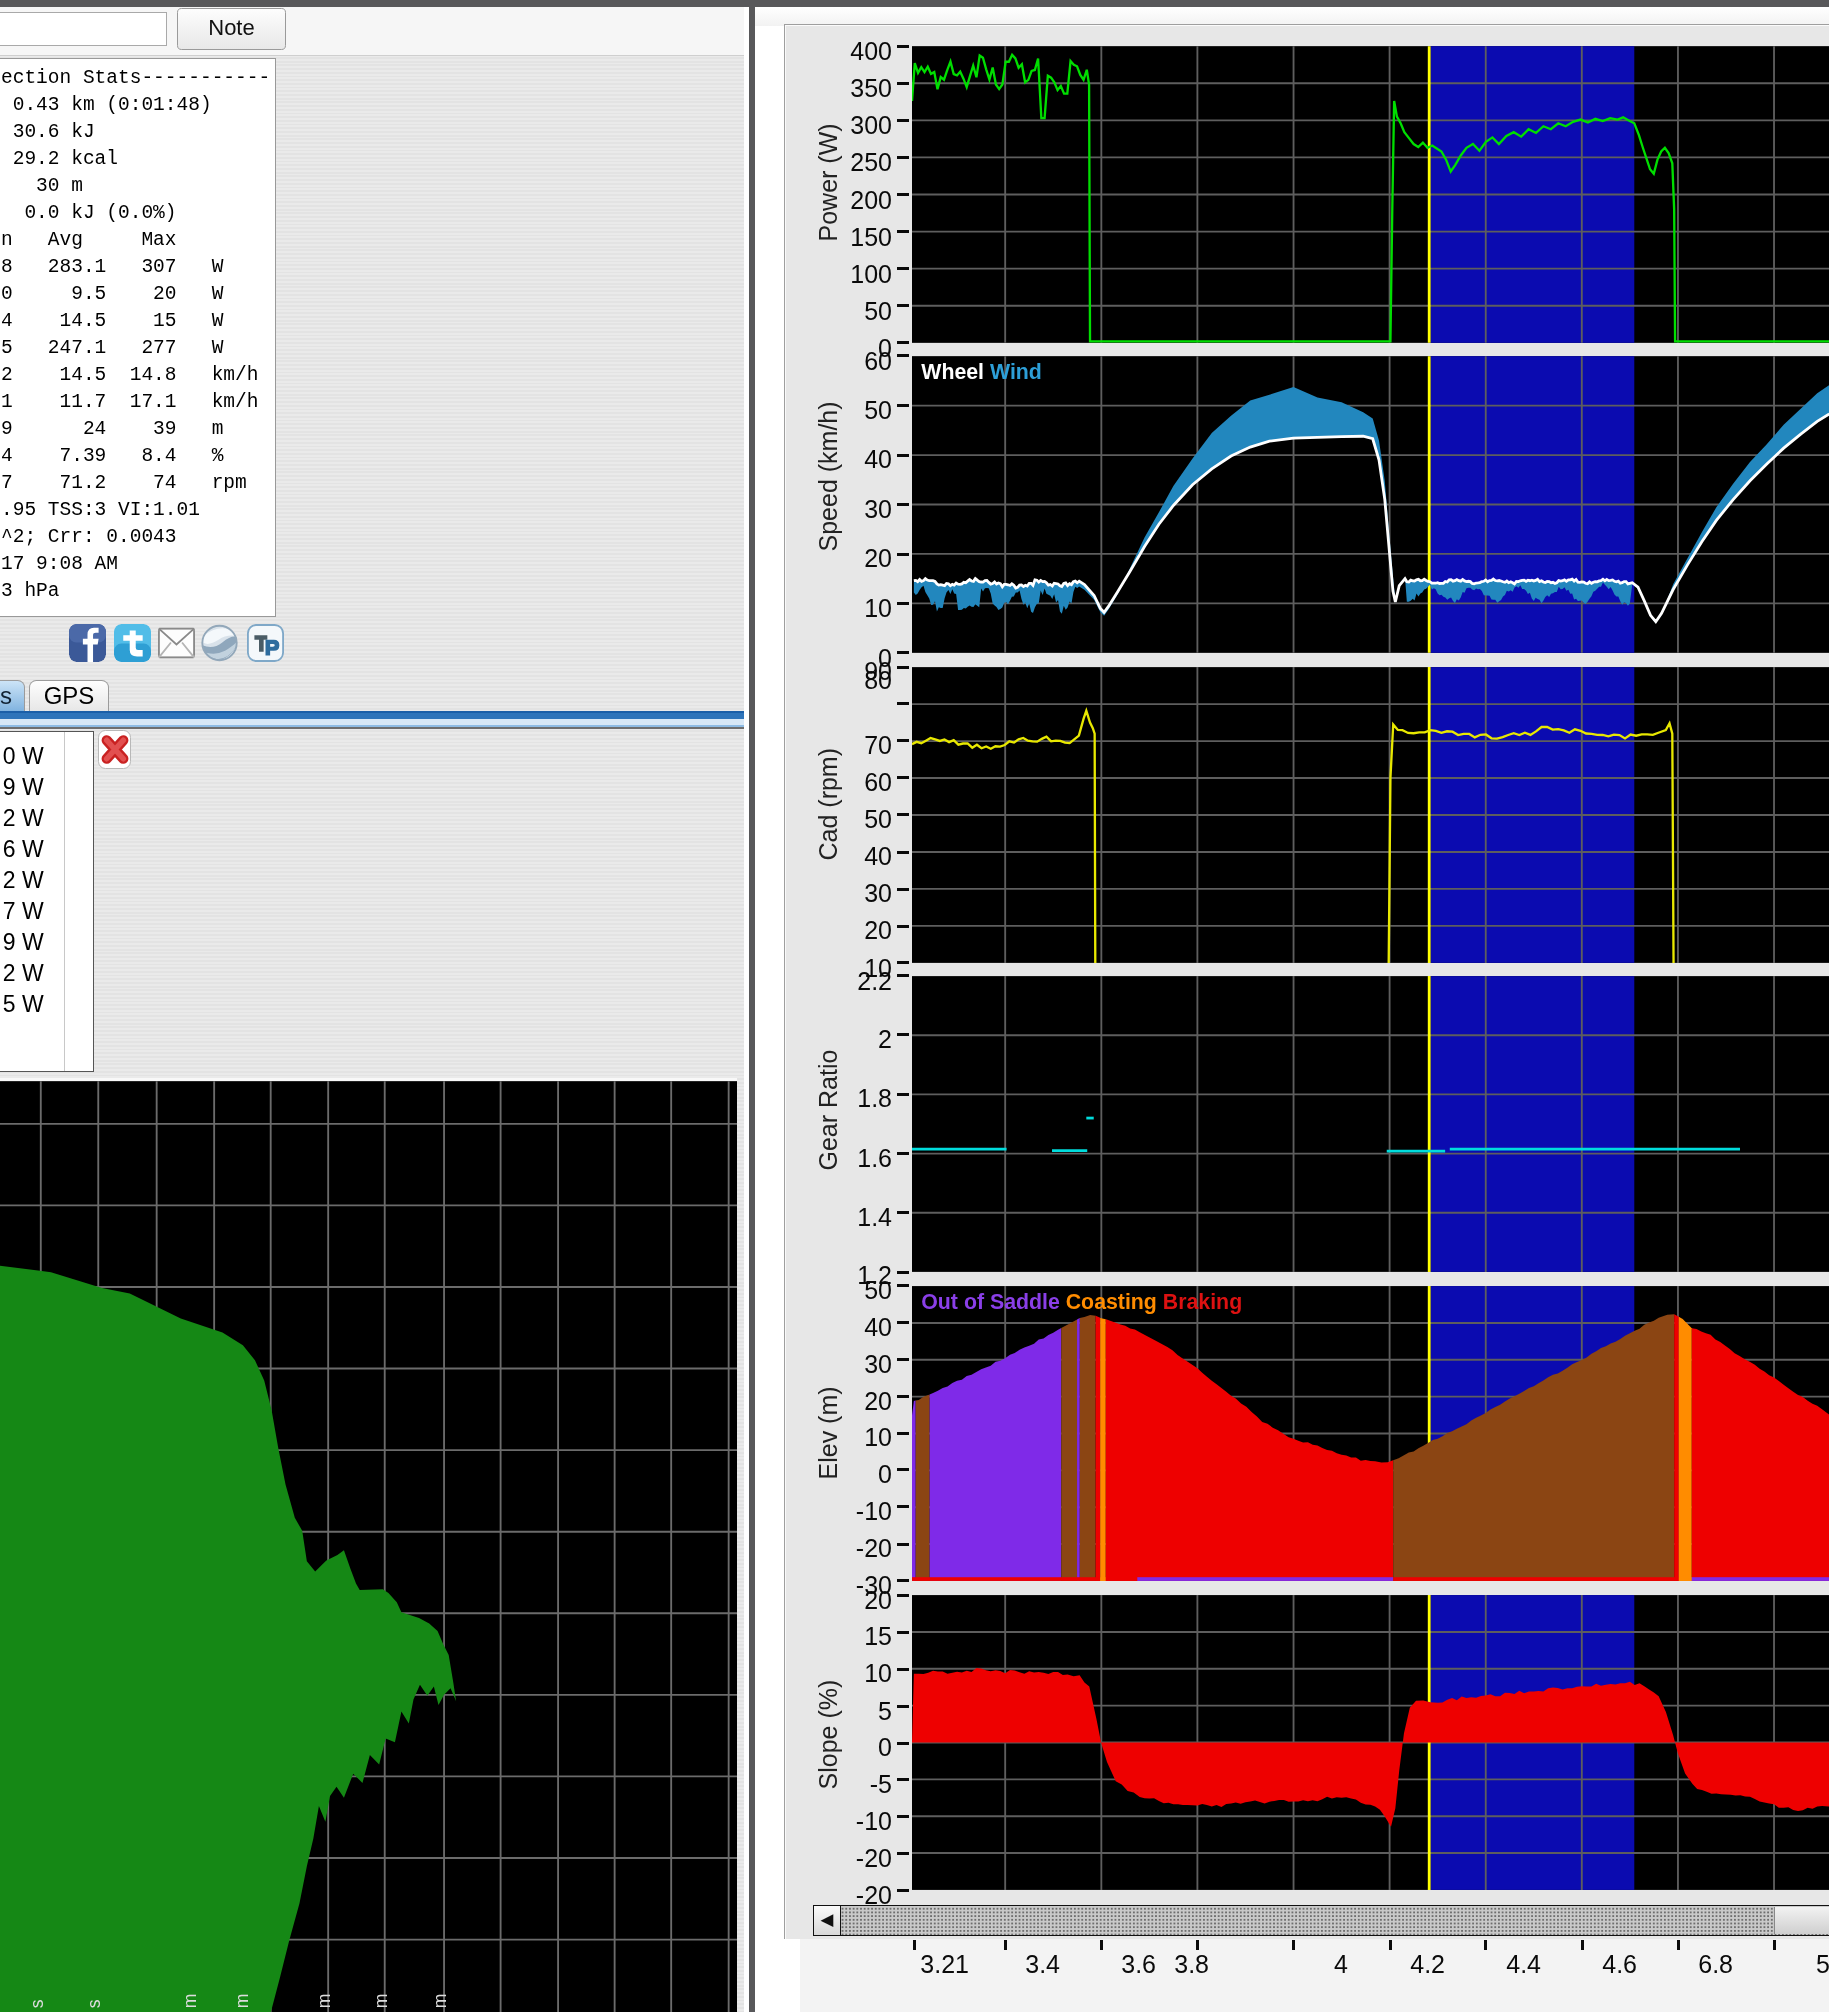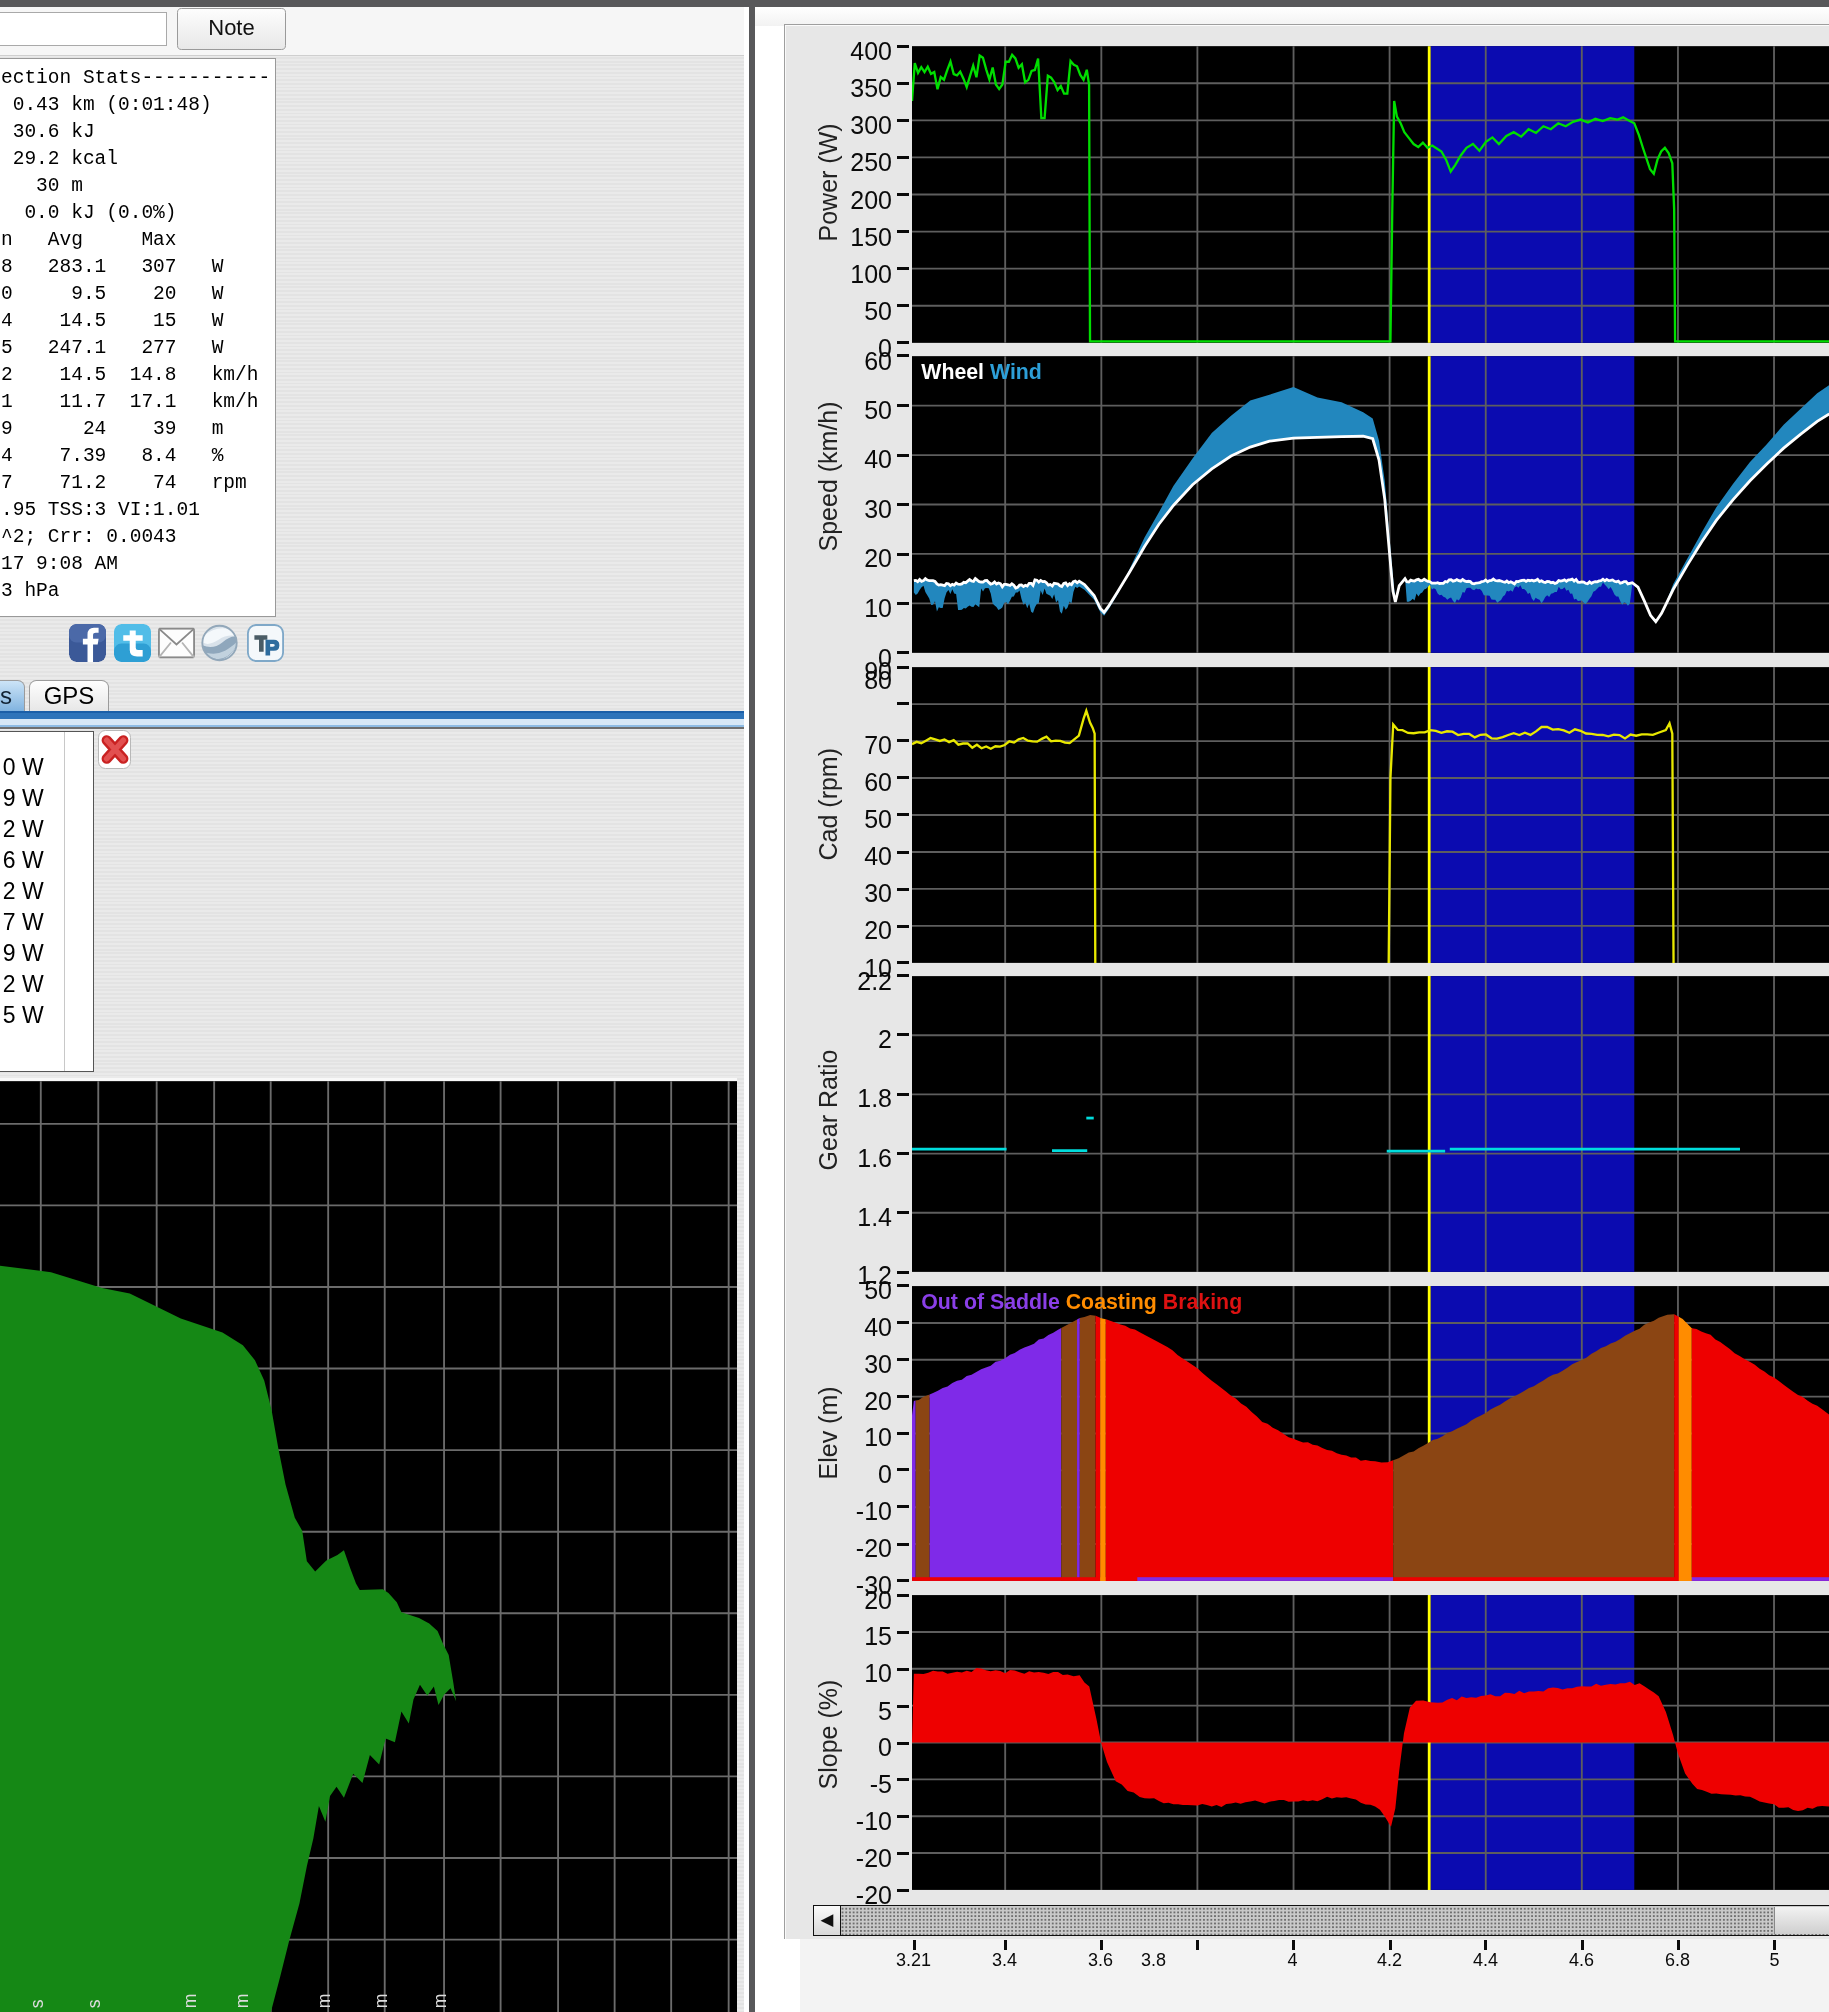--- a/index.html
+++ b/index.html
@@ -31,21 +31,21 @@
 #rp-topband { left:755px; top:6.5px; width:1074px; height:19.5px; background:linear-gradient(180deg,#FFFFFF,#F2F2F2); }
 #container { left:784px; top:24px; width:1045px; height:1915px; background:#E7E7E7;
   border-top:1.9px solid #9E9E9E; border-left:1.9px solid #9E9E9E; box-shadow:inset 0.9px 0.9px 0 #FBFBFB; }
 #labelrow { left:800px; top:1939px; width:1030px; height:74px; background:#F3F3F3; }
 .chart { position:absolute; left:912px; width:917px; }
 .ylab { position:absolute; left:790px; width:102px; text-align:right; font-size:25px; line-height:28px; color:#0A0A0A; }
 .ytick { position:absolute; left:897px; width:12px; height:2.8px; background:#0A0A0A; }
 .ytitle { position:absolute; left:782px; width:93px; font-size:25px; color:#222; text-align:center;
   transform:translate(-50%,-50%) rotate(-90deg); transform-origin:center; white-space:nowrap; left:828px; }
 .xtick { position:absolute; top:1940px; width:2.8px; height:10.2px; background:#0A0A0A; }
-.xlab { position:absolute; top:1950px; width:111px; text-align:center; font-size:18px; color:#0A0A0A; }
+.xlab { position:absolute; top:1950px; width:111px; text-align:right; font-size:25px; color:#0A0A0A; }
 #sb-track { left:813px; top:1905px; width:1016px; height:31px; border:1.9px solid #111; border-right:none;
   background-color:#C9C9C9;
   background-image:radial-gradient(circle,#6E6E6E 1px,transparent 1.2px);
   background-size:3.7px 3.7px; background-position:0.9px 0.9px; }
 #sb-btn { left:813px; top:1905px; width:28px; height:31px; background:linear-gradient(180deg,#FAFAFA,#D8D8D8);
   border:1.9px solid #111; font-size:16.7px; color:#111; text-align:center; line-height:27px; }
 #sb-thumb { left:1774px; top:1907px; width:55px; height:27px; background:linear-gradient(180deg,#F2F2F2,#CFCFCF); border-left:1.9px solid #888; }
 </style></head>
 <body>
 <div class="abs" id="leftpanel"></div>
@@ -103,21 +103,21 @@
  <path d="M20 17 L20 34 L25 34 L25 29 L29 29 Q35 29 35 23 Q35 17 29 17 Z M25 21.5 L28 21.5 Q30 21.5 30 23 Q30 24.5 28 24.5 L25 24.5 Z" fill="#2E6C9E"></path>
 </svg>
 
 <div class="abs" id="tabs">
     <div class="tab" id="tab-s">s</div>
     <div class="tab" id="tab-gps">GPS</div>
   </div>
 <div class="abs" id="bluebar"></div>
 <div class="abs" id="listbox">
     <div class="inner"></div>
-    <div style="padding-top:20px">
+    <div style="padding-top:9px">
       <div class="li">0 W</div>
       <div class="li">9 W</div>
       <div class="li">2 W</div>
       <div class="li">6 W</div>
       <div class="li">2 W</div>
       <div class="li">7 W</div>
       <div class="li">9 W</div>
       <div class="li">2 W</div>
       <div class="li">5 W</div>
     </div>

